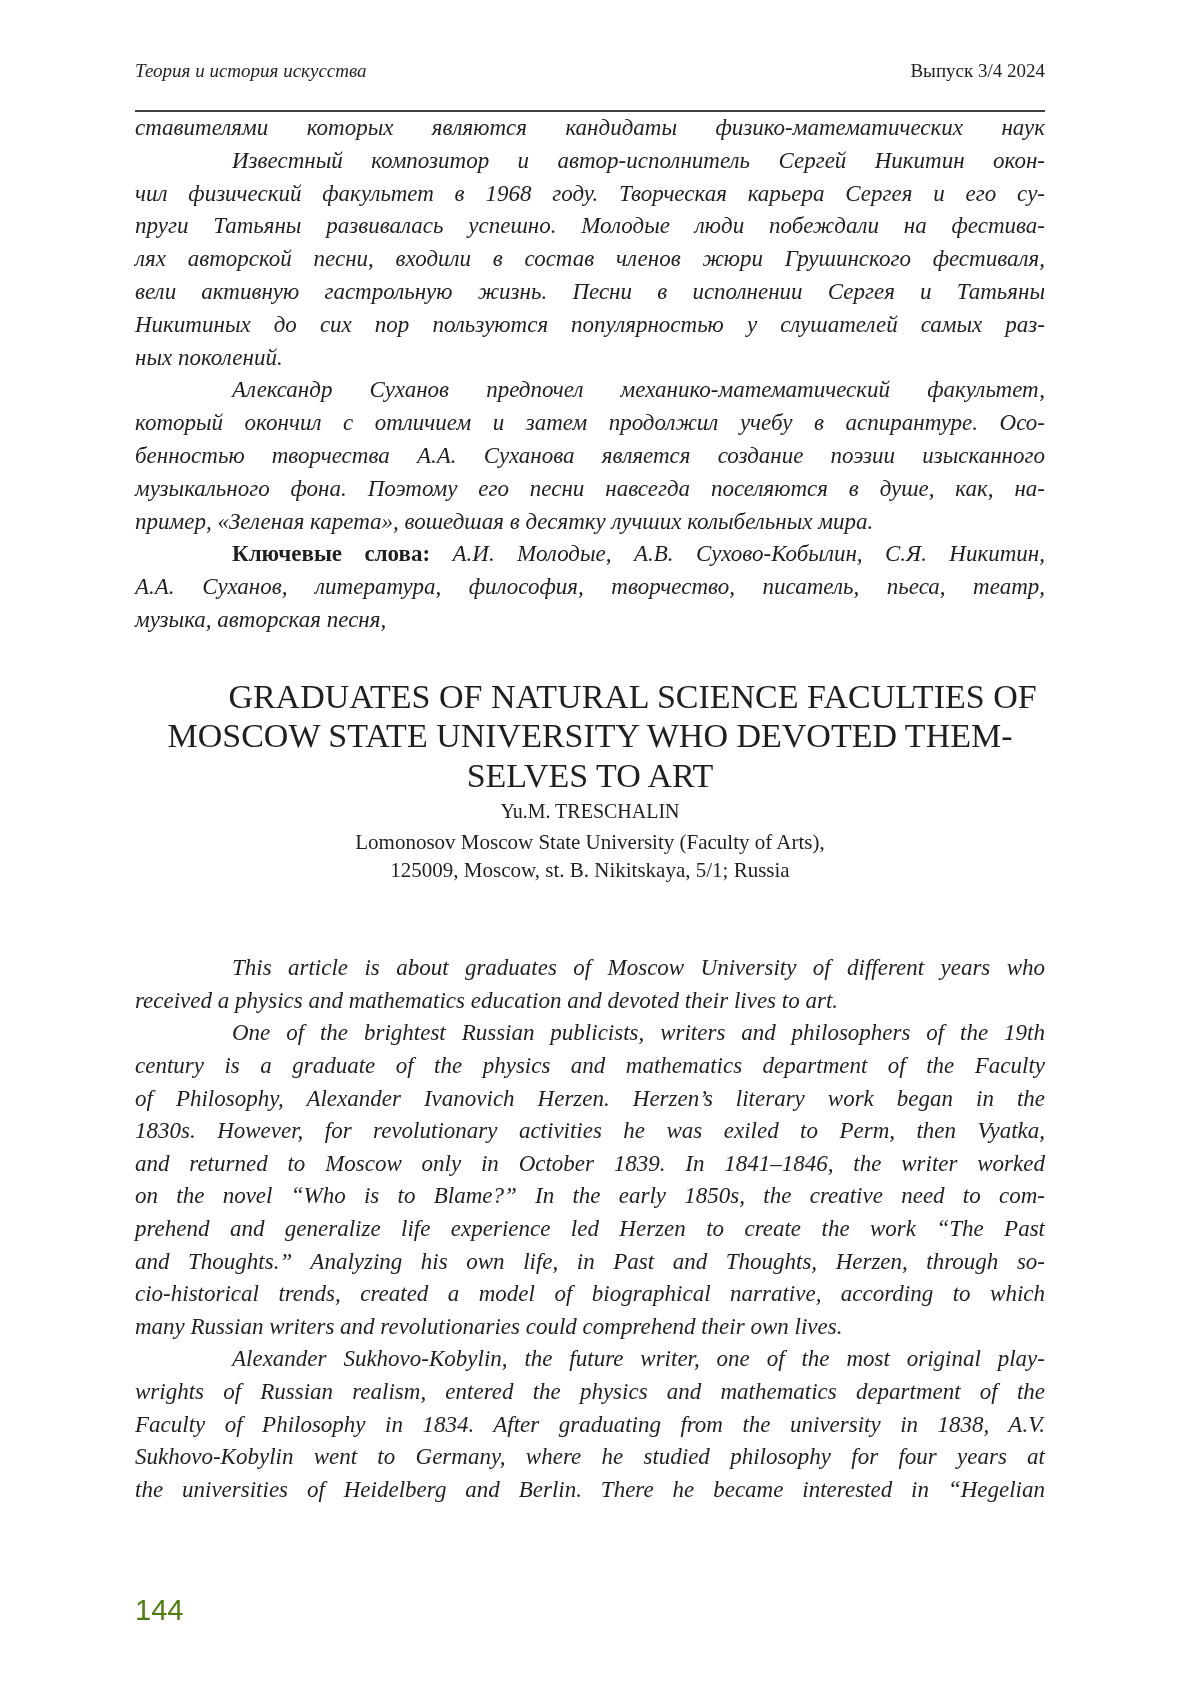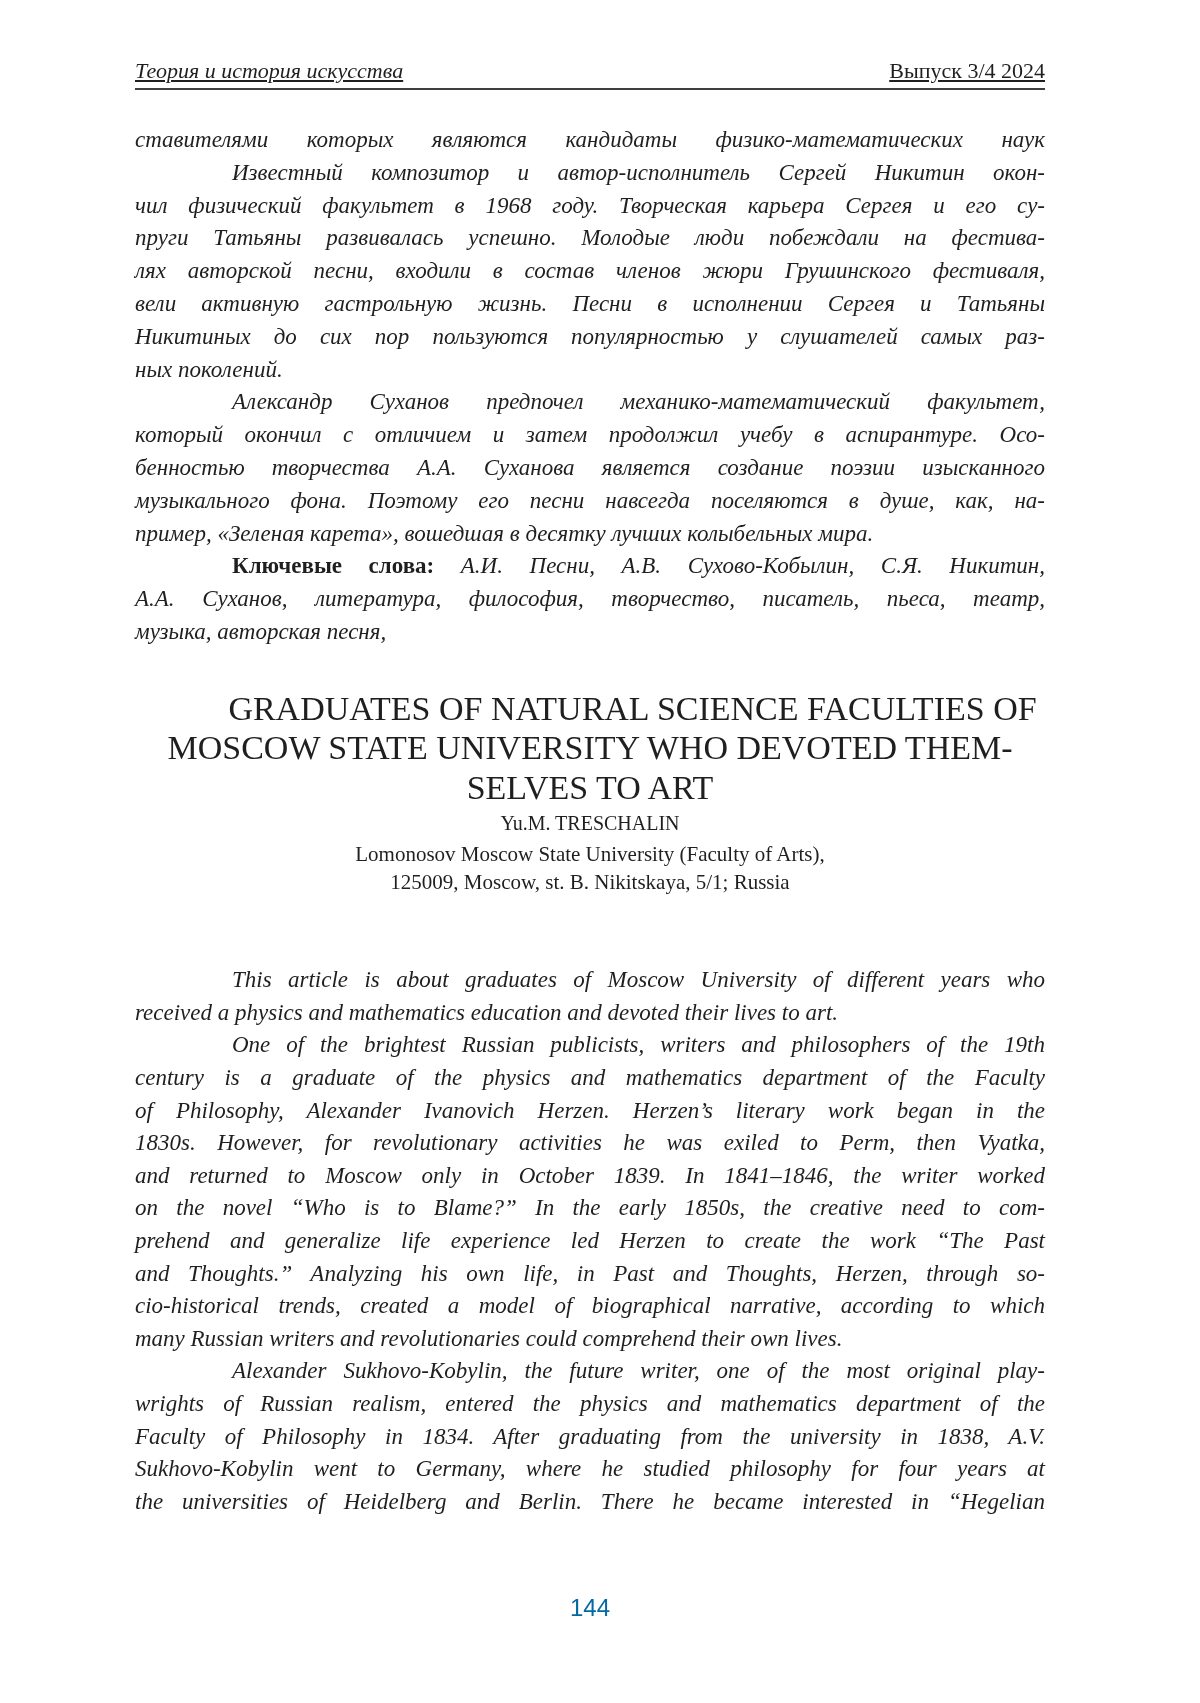--- a/index.html
+++ b/index.html
@@ -9,34 +9,33 @@
     background:#ffffff;
     color:#1f1f1f;
     font-family:"Liberation Serif", serif;
     overflow:hidden;
   }
   .content { width:910px; margin-left:135px; }
 
   
   .running {
     display:flex; justify-content:space-between; align-items:flex-end;
-    padding-top:56px; padding-bottom:2px;
+    padding-top:56px; padding-bottom:24px;
     border-bottom:2.5px solid #3f3f3f;
-    font-size:22px; line-height:30px;text-decoration:underline;
+    font-size:19px; line-height:30px;
   }
   .hdr-left { font-style:italic; }
   .hdr-right { font-style:normal; }
 
   
   .ln { text-align:justify; text-align-last:justify; }
   .ln.end { text-align-last:left; }
   .ln.ind { padding-left:97px; }
 
   .ru-block {
-    margin-top:34px;
     font-size:23px; font-style:italic; line-height:32.8px;
   }
   .kw-bold { font-style:normal; font-weight:bold; }
 
   .title-block {
     margin-top:40px;
     font-size:34px; line-height:39.5px;
     text-align:center;
     font-style:normal;
   }
@@ -51,22 +50,22 @@
     font-size:21px; line-height:28px;
   }
 
   .en-block {
     margin-top:68px;
     font-size:23px; font-style:italic; line-height:32.6px;
   }
 
   .pagenum {
     position:absolute; top:1594px; left:135px; width:910px;
-    text-align:center;
-    font-size:24px; color:#0369a1;
+    text-align:left;
+    font-size:29px; color:#4d7c0f;
     font-family:"Liberation Sans", sans-serif;
   }
 </style>
 </head>
 <body>
 
 <div class="page">
   <div class="content">
 
     <header class="running">
@@ -84,21 +83,21 @@
       <div class="ln">вели активную гастрольную жизнь. Песни в исполнении Сергея и Татьяны</div>
       <div class="ln">Никитиных до сих пор пользуются популярностью у слушателей самых раз-</div>
       <div class="ln end">ных поколений.</div>
 
       <div class="ln ind">Александр Суханов предпочел механико-математический факультет,</div>
       <div class="ln">который окончил с отличием и затем продолжил учебу в аспирантуре. Осо-</div>
       <div class="ln">бенностью творчества А.А. Суханова является создание поэзии изысканного</div>
       <div class="ln">музыкального фона. Поэтому его песни навсегда поселяются в душе, как, на-</div>
       <div class="ln end">пример, «Зеленая карета», вошедшая в десятку лучших колыбельных мира.</div>
 
-      <div class="ln ind"><span class="kw-bold">Ключевые слова:</span><span> А.И. Песни, А.В. Сухово-Кобылин, С.Я. Никитин,</span></div>
+      <div class="ln ind"><span class="kw-bold">Ключевые слова:</span><span> А.И. Молодые, А.В. Сухово-Кобылин, С.Я. Никитин,</span></div>
       <div class="ln">А.А. Суханов, литература, философия, творчество, писатель, пьеса, театр,</div>
       <div class="ln end">музыка, авторская песня,</div>
     </section>
 
     <section class="title-block">
       <div class="title-line first">GRADUATES OF NATURAL SCIENCE FACULTIES OF</div>
       <div class="title-line">MOSCOW STATE UNIVERSITY WHO DEVOTED THEM-</div>
       <div class="title-line">SELVES TO ART</div>
     </section>
 

